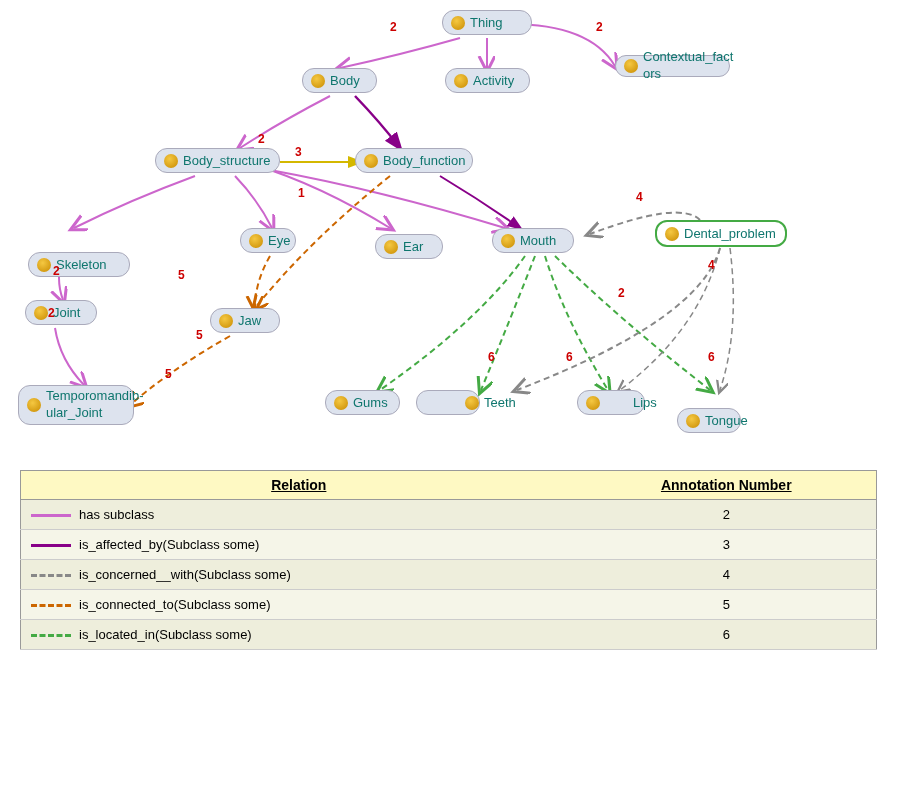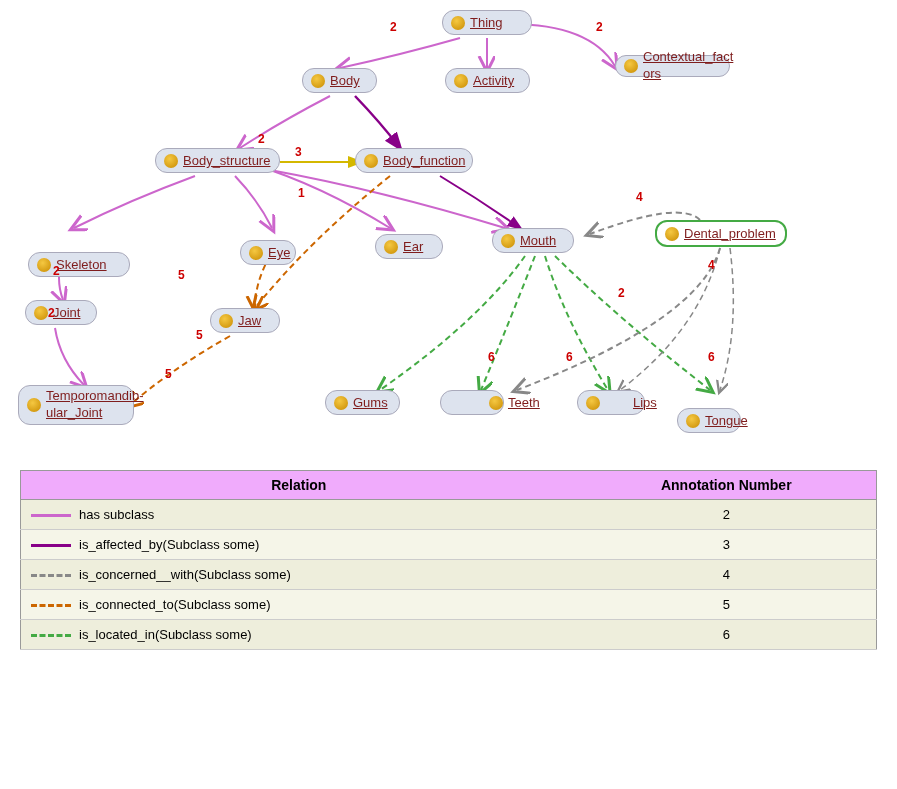--- a/index.html
+++ b/index.html
@@ -22,22 +22,21 @@
       position: absolute;
       background: #dde3ee;
       border: 1px solid #aab;
       border-radius: 12px;
       padding: 4px 8px;
       display: flex;
       align-items: center;
       gap: 5px;
       white-space: nowrap;
       font-size: 13px;
-      color: #7f1d1d;
-      text-decoration: underline;
+      color: #0f766e;
     }
     .node.highlighted {
       background: #fff;
       border: 2px solid #4a4;
     }
     .node-dot {
       width: 14px;
       height: 14px;
       border-radius: 50%;
       background: radial-gradient(circle at 40% 35%, #f5c842, #c88a00);
@@ -57,26 +56,27 @@
       left: 20px;
       right: 20px;
       bottom: 10px;
     }
     .legend-table {
       width: 100%;
       border-collapse: collapse;
       border: 1px solid #999;
     }
     .legend-table th {
-      background: #f0abfc;
+      background: #fef9c3;
       font-weight: bold;
       padding: 6px 10px;
       text-align: center;
       border-bottom: 1px solid #999;
       font-size: 14px;
+      text-decoration: underline;
     }
     .legend-table td {
       padding: 7px 10px;
       border-bottom: 1px solid #ccc;
       font-size: 13px;
     }
     .legend-table tr:nth-child(even) td {
       background: #f5f5e8;
     }
     .legend-table tr:nth-child(odd) td {
@@ -223,21 +223,21 @@
     <span>Body_structure</span>
   </div>
   <div class="node" style="left:355px;top:148px;width:118px;">
     <div class="node-dot"></div>
     <span>Body_function</span>
   </div>
   <div class="node" style="left:28px;top:228px;width:102px;margin-top:24px;">
     <div class="node-dot"></div>
     <span>Skeleton</span>
   </div>
-  <div class="node" style="left:240px;top:240px;width:56px;align-items:center;">
+  <div class="node" style="left:240px;top:228px;width:56px;align-items:center;">
     <div class="node-dot"></div>
     <span>Eye</span>
   </div>
   <div class="node" style="left:375px;top:234px;width:68px;">
     <div class="node-dot"></div>
     <span>Ear</span>
   </div>
   <div class="node" style="left:492px;top:228px;width:82px;">
     <div class="node-dot"></div>
     <span>Mouth</span>
@@ -251,21 +251,21 @@
     <span>Joint</span>
   </div>
   <div class="node" style="left:210px;top:308px;width:70px;">
     <div class="node-dot"></div>
     <span>Jaw</span>
   </div>
   <div class="node" style="left:325px;top:390px;width:75px;">
     <div class="node-dot"></div>
     <span>Gums</span>
   </div>
-  <div class="node" style="left:440px;top:390px;width:64px;padding-left:48px;">
+  <div class="node" style="left:416px;top:390px;width:64px;padding-left:48px;">
     <div class="node-dot"></div>
     <span>Teeth</span>
   </div>
   <div class="node" style="left:577px;top:390px;width:68px;gap:33px;">
     <div class="node-dot"></div>
     <span>Lips</span>
   </div>
   <div class="node" style="left:677px;top:408px;width:64px;">
     <div class="node-dot"></div>
     <span>Tongue</span>

